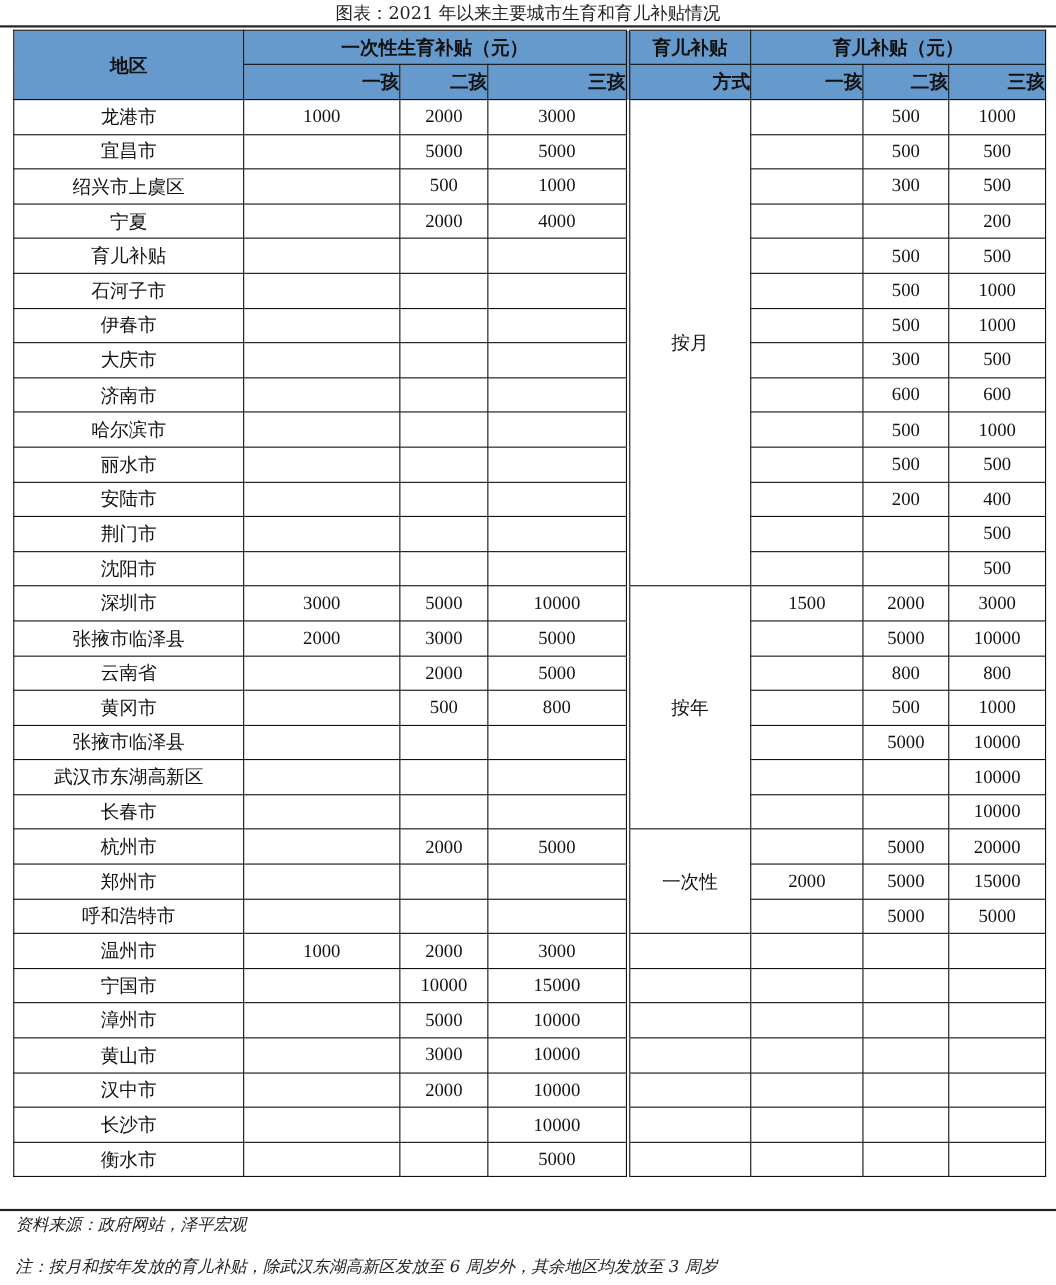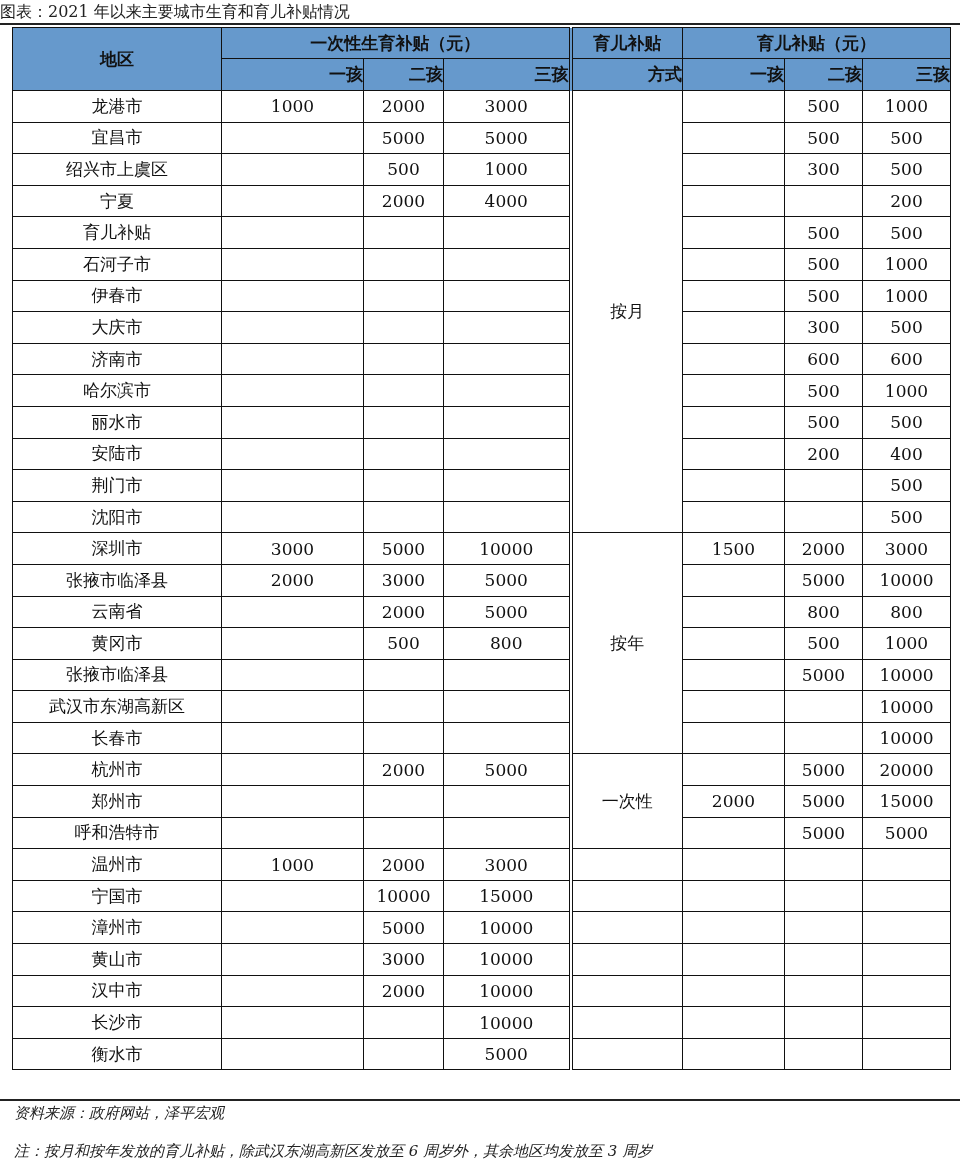--- a/index.html
+++ b/index.html
@@ -1,22 +1,22 @@
 <!DOCTYPE html>
 <html><head>
 <meta charset="utf-8">
 <style>
   html, body { margin:0; padding:0; background:#ffffff; }
   body { width:960px; height:1168px; position:relative; overflow:hidden;
          font-family:"DejaVu Serif","Liberation Serif",serif; color:#111; }
-  .title { position:absolute; top:0; left:0; width:960px; height:24px; 
+  .title { position:absolute; top:0; left:0; width:960px; height:24px; text-align:center;
            font-size:16px; line-height:24px; color:#222; }
   .topline { position:absolute; top:23px; left:0; width:960px; height:2px; background:#222; }
   .botline { position:absolute; top:1099px; left:0; width:960px; height:2px; background:#222; }
-  table { position:absolute; top:27px; left:12px; border-collapse:collapse; table-layout:fixed; width:938px; }
+  table { position:absolute; top:27px; left:12px; border-collapse:collapse; table-layout:fixed; width:938px;font-family:Liberation Serif, serif; }
   td, th { border:1.5px solid #111; text-align:center; vertical-align:middle; padding:0;
            font-size:17px; font-weight:normal; }
   th { background:#6699cc; font-weight:bold; color:#111; font-size:17px; }
   thead tr.h1 th { height:30px; }
   thead tr.h2 th { height:31px;text-align:right; }
   tbody td { height:30.6px; }
   .dbl { border-right:4px double #111; }
   .note { position:absolute; left:14px; font-style:italic; font-size:15px; color:#222; }
 </style>
 </head>

